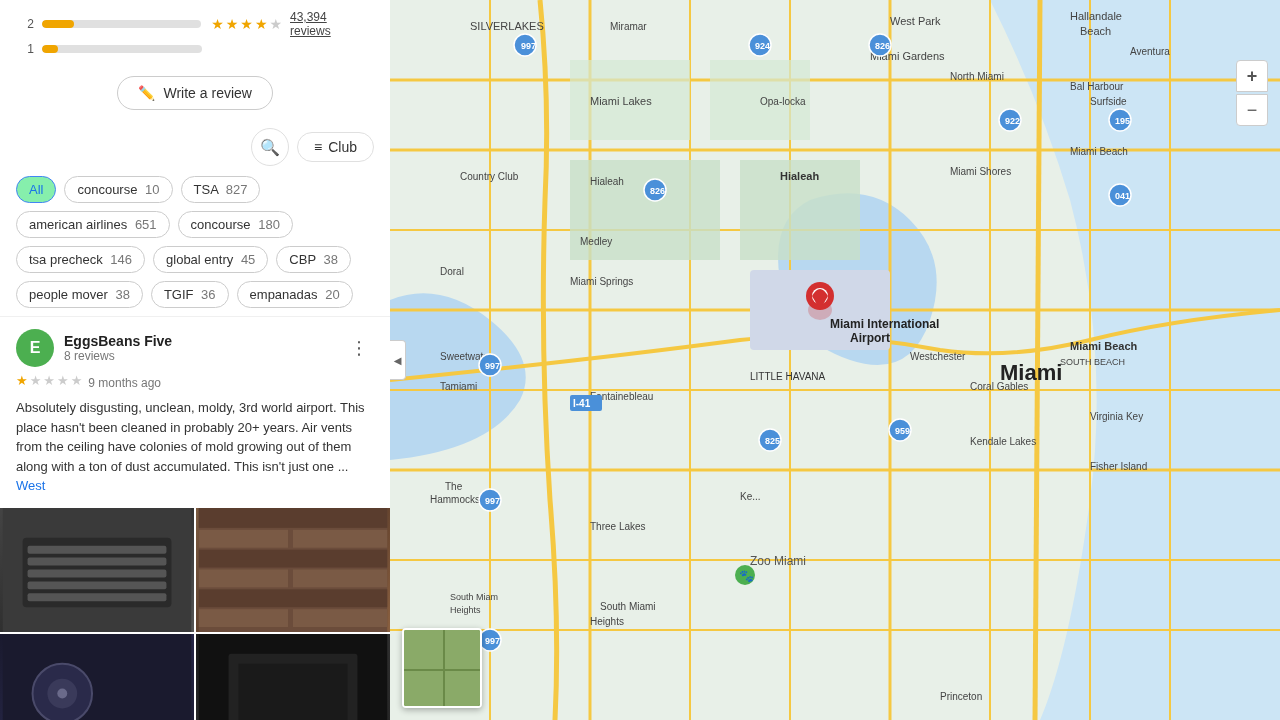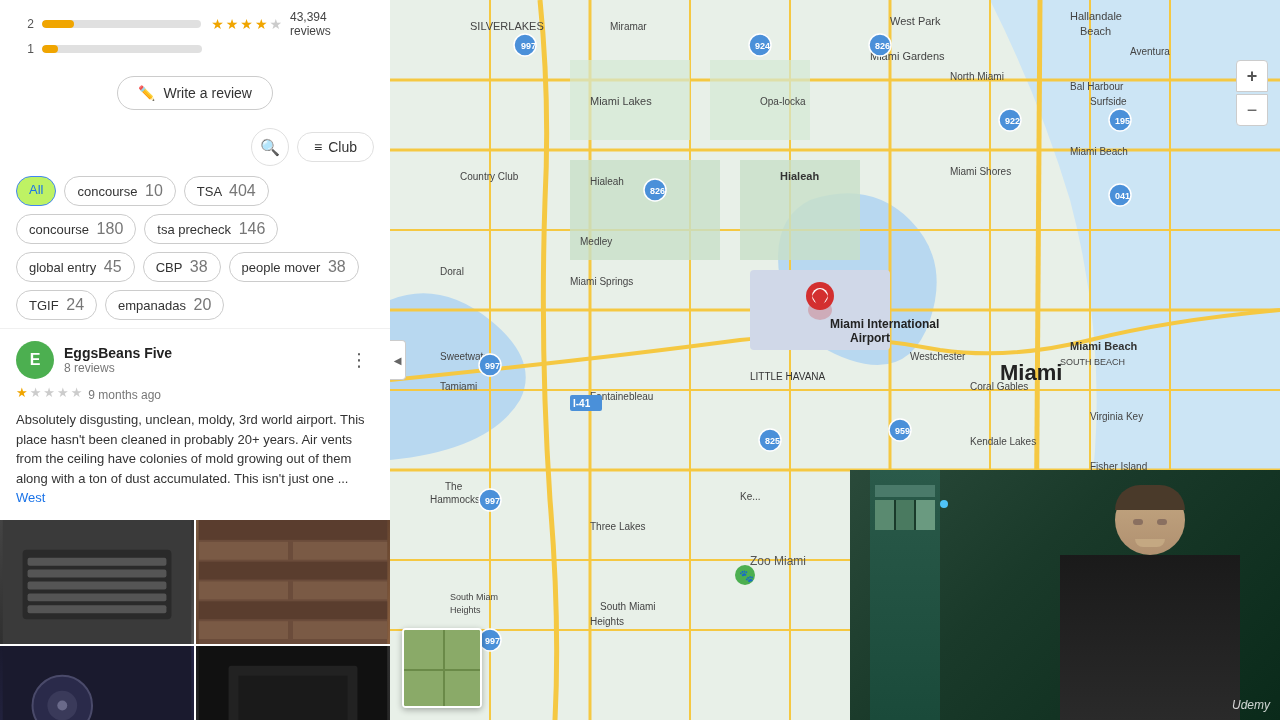--- a/index.html
+++ b/index.html
@@ -60,20 +60,21 @@
       display: flex;
       align-items: center;
       gap: 2px;
     }
     .star { color: #f0a500; font-size: 14px; }
     .star-empty { color: #ccc; font-size: 14px; }
     .review-count {
       font-size: 12px;
       color: #444;
       margin-left: 6px;
+      text-decoration: underline;
     }
 
     
     .write-review-section {
       padding: 8px 20px 12px;
       display: flex;
       justify-content: center;
     }
     .write-review-btn {
       display: flex;
@@ -132,29 +133,29 @@
       border: 1px solid #ccc;
       border-radius: 16px;
       padding: 5px 12px;
       font-size: 13px;
       color: #333;
       background: #fff;
       cursor: pointer;
       white-space: nowrap;
     }
     .chip.active {
-      background: #bef264;
+      background: #86efac;
       border-color: #4285f4;
       color: #1a73e8;
       font-weight: 500;
     }
     .chip-count {
       margin-left: 4px;
       color: #777;
-      font-size: 16px;
+      font-size: 13px;
     }
 
     
     .review-card {
       padding: 12px 16px 8px;
       border-top: 1px solid #f0f0f0;
     }
     .reviewer-header {
       display: flex;
       align-items: center;
@@ -391,21 +392,25 @@
   <div class="filter-chips">
     <div class="chip active">
       <span>All</span>
     </div>
     <div class="chip">
       <span>concourse</span>
       <span class="chip-count">10</span>
     </div>
     <div class="chip">
       <span>TSA</span>
-      <span class="chip-count">404</span>
+      <span class="chip-count">827</span>
+    </div>
+    <div class="chip">
+      <span>american airlines</span>
+      <span class="chip-count">651</span>
     </div>
     <div class="chip">
       <span>concourse</span>
       <span class="chip-count">180</span>
     </div>
     <div class="chip">
       <span>tsa precheck</span>
       <span class="chip-count">146</span>
     </div>
     <div class="chip">
@@ -415,21 +420,21 @@
     <div class="chip">
       <span>CBP</span>
       <span class="chip-count">38</span>
     </div>
     <div class="chip">
       <span>people mover</span>
       <span class="chip-count">38</span>
     </div>
     <div class="chip">
       <span>TGIF</span>
-      <span class="chip-count">24</span>
+      <span class="chip-count">36</span>
     </div>
     <div class="chip">
       <span>empanadas</span>
       <span class="chip-count">20</span>
     </div>
   </div>
 
   <div class="review-card">
     <div class="reviewer-header">
       <div class="reviewer-left">
@@ -667,44 +672,13 @@
     </div>
   </div>
 
   
   <div style="position:absolute; top:60px; right:12px; display:flex; flex-direction:column; gap:2px;">
     <div style="width:32px; height:32px; background:#fff; border:1px solid #ccc; border-radius:4px 4px 0 0; display:flex; align-items:center; justify-content:center; cursor:pointer; font-size:18px; font-weight:bold; color:#555;">+</div>
     <div style="width:32px; height:32px; background:#fff; border:1px solid #ccc; border-radius:0 0 4px 4px; display:flex; align-items:center; justify-content:center; cursor:pointer; font-size:18px; color:#555;">−</div>
   </div>
 
   
-  <div class="video-overlay">
-    <div class="video-content">
-
-      <div style="position:absolute; left:20px; top:0; width:70px; height:100%; background: linear-gradient(180deg, #2a5a4a 0%, #1a4a3a 100%);">
-        <div style="position:absolute; top:15px; left:5px; width:60px; height:12px; background:#4a7a6a;"></div>
-        <div style="position:absolute; top:30px; left:5px; width:60px; height:30px; background:#1a3a2a; display:flex; gap:2px;">
-          <div style="flex:1; background:#5a8a70;"></div>
-          <div style="flex:1; background:#4a7a60;"></div>
-          <div style="flex:1; background:#6a9a80;"></div>
-        </div>
-        <div style="position:absolute; top:30px; left:70px; width:8px; height:8px; background:#4fc3f7; border-radius:50%;"></div>
-      </div>
-
-      <div style="position:absolute; right:20px; top:0; width:220px; height:100%; display:flex; flex-direction:column; align-items:center;">
-
-        <div style="margin-top:15px; width:70px; height:70px; border-radius:50%; background: linear-gradient(180deg, #c4a882 0%, #b09070 100%);">
-
-          <div style="width:70px; height:25px; background:#4a3a2a; border-radius:35px 35px 0 0;"></div>
-
-          <div style="margin: 4px auto; width:50px; height:35px; position:relative;">
-            <div style="position:absolute; left:8px; top:5px; width:10px; height:6px; background:#8a7060; border-radius:3px;"></div>
-            <div style="position:absolute; right:8px; top:5px; width:10px; height:6px; background:#8a7060; border-radius:3px;"></div>
-            <div style="position:absolute; bottom:2px; left:10px; right:10px; height:8px; background:#c4a882; border-radius:0 0 8px 8px;"></div>
-          </div>
-        </div>
-
-        <div style="flex:1; width:180px; background: linear-gradient(180deg, #1a1a1a 0%, #2a2a2a 100%);"></div>
-      </div>
-    </div>
-    <span class="udemy-watermark">Udemy</span>
-  </div>
 </div>
 
 </body></html>

